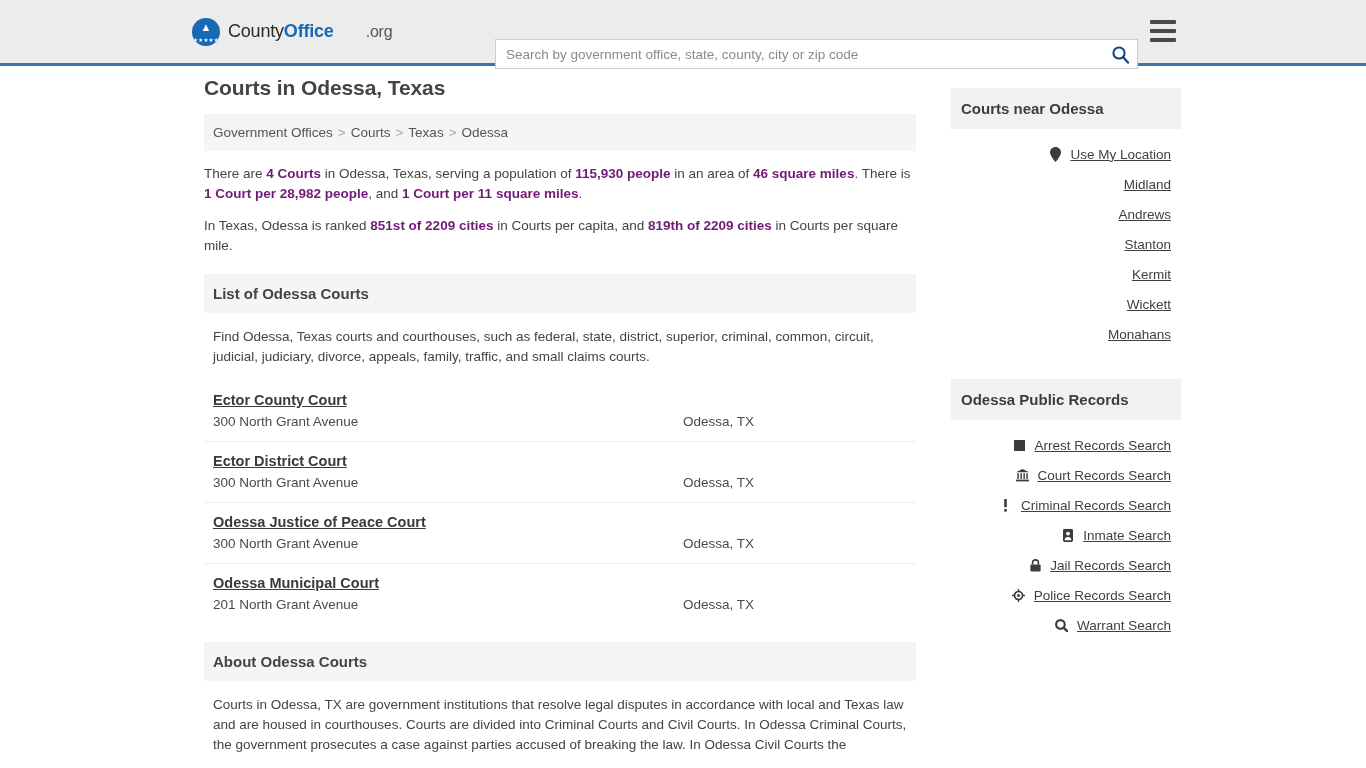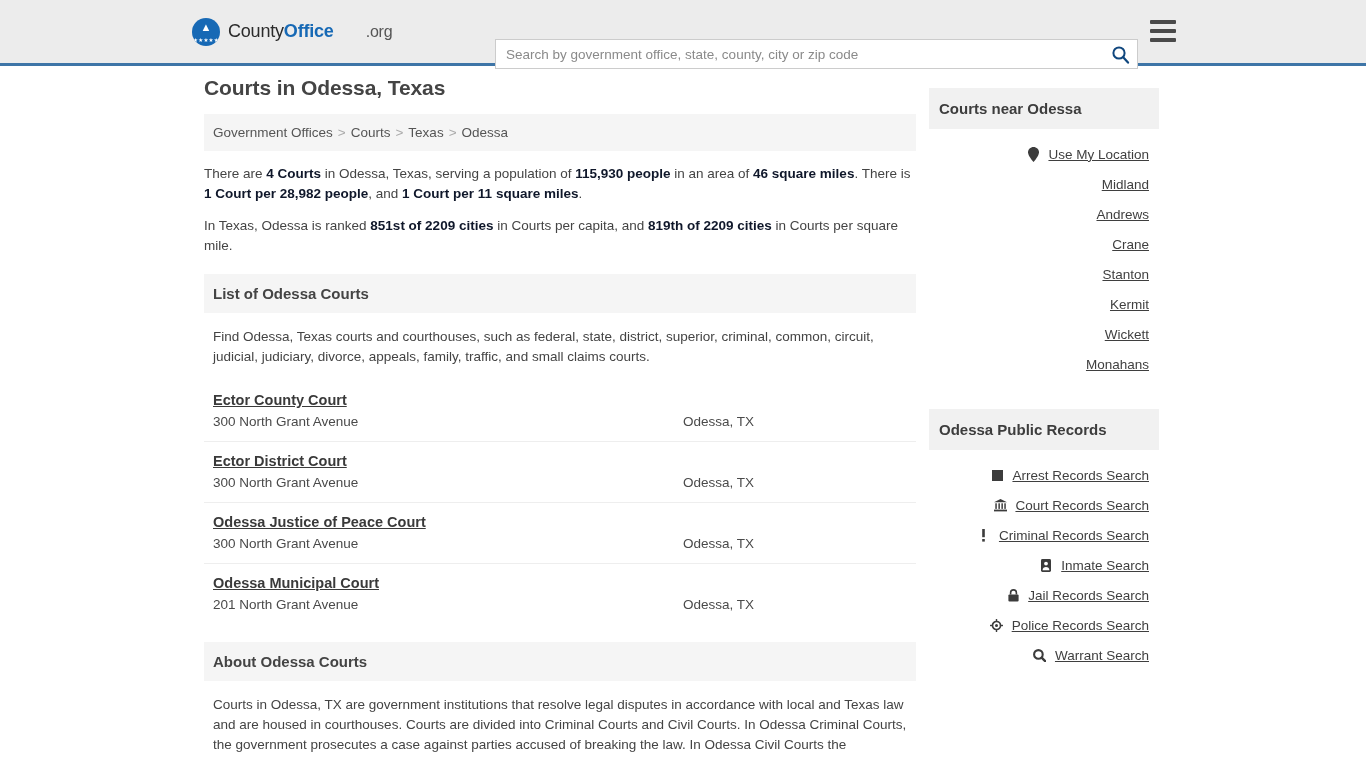--- a/index.html
+++ b/index.html
@@ -107,21 +107,21 @@
     background: #4a4a4a; border-radius: 1px;
   }
 
   
   .page {
     width: 1366px;
     padding: 0 192px 0 204px;
   }
   .page-inner {
     display: flex;
-    gap: 13px;
+    gap: 35px;
     padding-top: 10px;
   }
   .col-main { width: 712px; flex: 0 0 712px; }
   .col-side { width: 230px; flex: 0 0 230px; padding-top: 4px; }
 
   h1.page-title {
     font-size: 21px;
     font-weight: bold;
     color: #444444;
     margin: 0 0 14px 0;
@@ -145,21 +145,21 @@
     margin: 0 5px;
   }
 
   
   .stats p {
     margin: 0 0 12px 0;
     font-size: 13.5px;
     line-height: 20px;
     color: #444444;
   }
-  .stats b { color: #0f172a; font-weight: bold; }
+  .stats b { color: #701a75; font-weight: bold; }
 
   
   .section-bar {
     background: #f5f5f5;
     padding: 11px 9px;
     margin: 18px 0 0 0;
   }
   .section-bar h2 {
     margin: 0;
     font-size: 15px;
@@ -360,24 +360,20 @@
       <li>
         <span class="ico"></span>
         <a>Midland</a>
       </li>
       <li>
         <span class="ico"></span>
         <a>Andrews</a>
       </li>
       <li>
         <span class="ico"></span>
-        <a>Crane</a>
-      </li>
-      <li>
-        <span class="ico"></span>
         <a>Stanton</a>
       </li>
       <li>
         <span class="ico"></span>
         <a>Kermit</a>
       </li>
       <li>
         <span class="ico"></span>
         <a>Wickett</a>
       </li>

